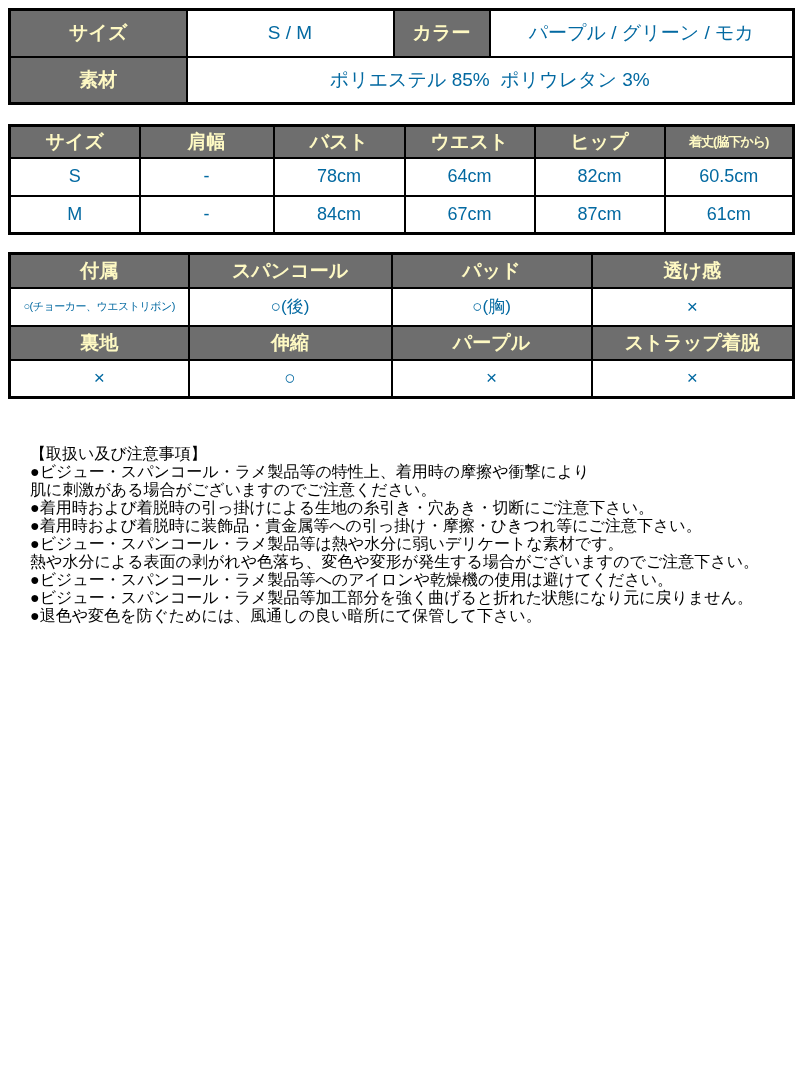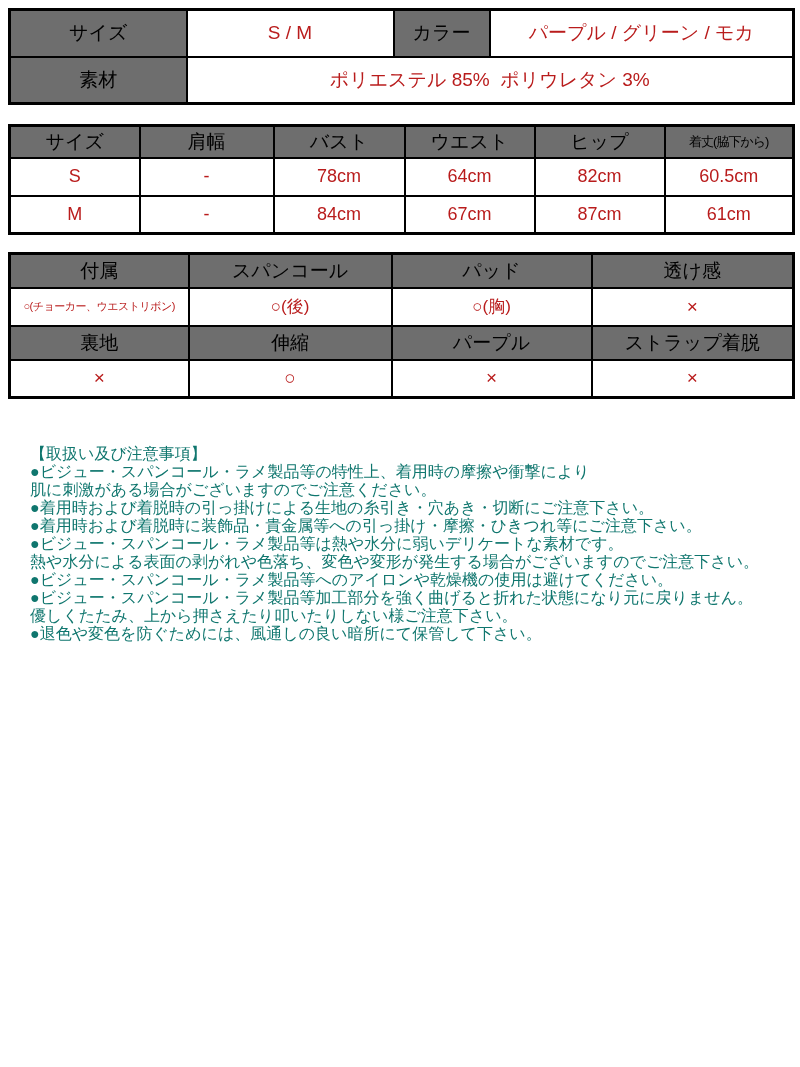--- a/index.html
+++ b/index.html
@@ -3,42 +3,42 @@
 <meta charset="utf-8">
 <style>
   html,body{margin:0;padding:0;}
   body{
     width:800px;height:1067px;background:#ffffff;position:relative;
     font-family:"Liberation Sans","DejaVu Sans",sans-serif;color:#000;
   }
   table{border-collapse:collapse;table-layout:fixed;width:784px;margin-left:8px;}
   table{border:3px solid #000;}
   td{border:2px solid #000;text-align:center;vertical-align:middle;overflow:hidden;padding:0;}
-  .hdr{background:#6e6e6e;color:#000000;font-weight:normal;font-size:19px;}
-  .val{background:#ffffff;color:#b91c1c;font-size:18px;}
+  .hdr{background:#6e6e6e;color:#fef9c3;font-weight:bold;font-size:19px;}
+  .val{background:#ffffff;color:#0369a1;font-size:18px;}
 
   .t1{margin-top:8px;}
   .t1 tr{height:47px;}
   .t1 .val{font-size:19px;}
   .t1 .material-val{white-space:pre;}
 
   .t2{margin-top:19px;}
   .t2 .head-row{height:32px;}
   .t2 .data-row{height:38px;}
   .t2 .tight{font-size:13px;letter-spacing:-1px;}
 
   .t3{margin-top:17px;}
   .t3 .head-row{height:34px;}
   .t3 .data-row{height:38px;}
   .t3 .val{font-size:17px;margin-top:16px;}
   .t3 .small{font-size:11px;letter-spacing:-0.5px;}
   .t3 .mark{font-size:19px;}
 
   .notes{
-    margin:46px 0 0 30px;font-size:16px;line-height:18px;color:#0f766e;
+    margin:46px 0 0 30px;font-size:16px;line-height:18px;color:#000000;
     white-space:nowrap;letter-spacing:0;
   }
   .notes div{height:18px;}
 </style>
 </head>
 <body>
 
 <table class="t1">
   <colgroup>
     <col style="width:177px">
@@ -135,15 +135,14 @@
 <div class="notes">
   <div>【取扱い及び注意事項】</div>
   <div>●ビジュー・スパンコール・ラメ製品等の特性上、着用時の摩擦や衝撃により</div>
   <div>肌に刺激がある場合がございますのでご注意ください。</div>
   <div>●着用時および着脱時の引っ掛けによる生地の糸引き・穴あき・切断にご注意下さい。</div>
   <div>●着用時および着脱時に装飾品・貴金属等への引っ掛け・摩擦・ひきつれ等にご注意下さい。</div>
   <div>●ビジュー・スパンコール・ラメ製品等は熱や水分に弱いデリケートな素材です。</div>
   <div>熱や水分による表面の剥がれや色落ち、変色や変形が発生する場合がございますのでご注意下さい。</div>
   <div>●ビジュー・スパンコール・ラメ製品等へのアイロンや乾燥機の使用は避けてください。</div>
   <div>●ビジュー・スパンコール・ラメ製品等加工部分を強く曲げると折れた状態になり元に戻りません。</div>
-  <div>優しくたたみ、上から押さえたり叩いたりしない様ご注意下さい。</div>
   <div>●退色や変色を防ぐためには、風通しの良い暗所にて保管して下さい。</div>
 </div>
 
 </body></html>

